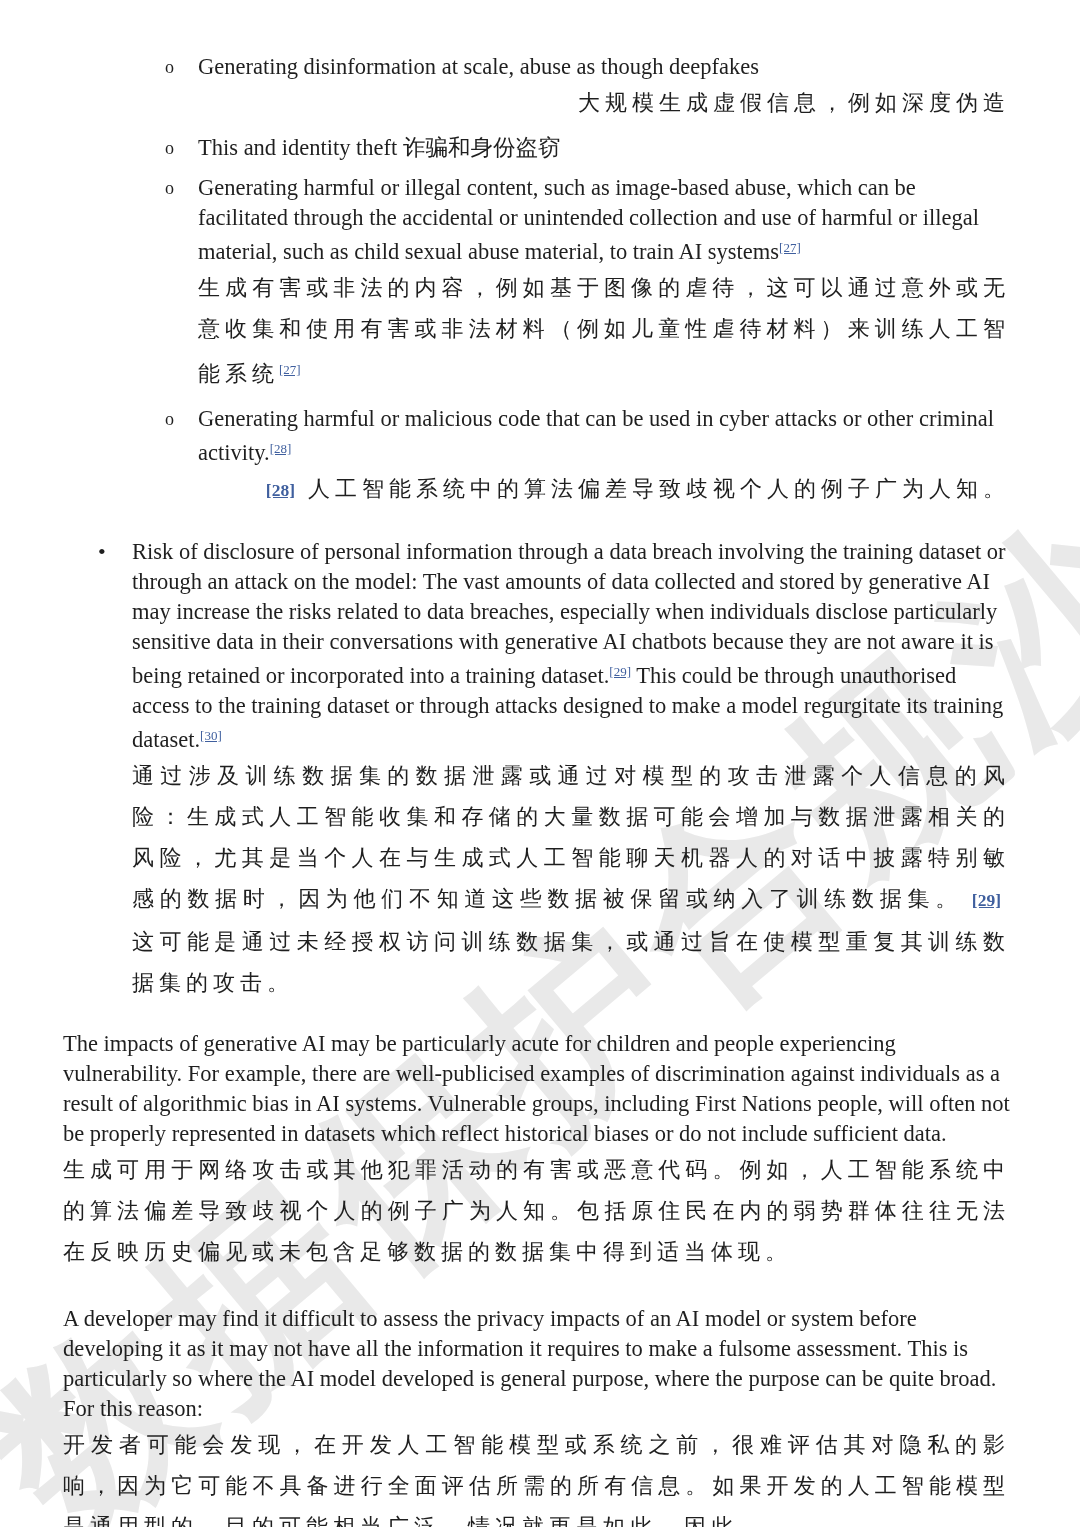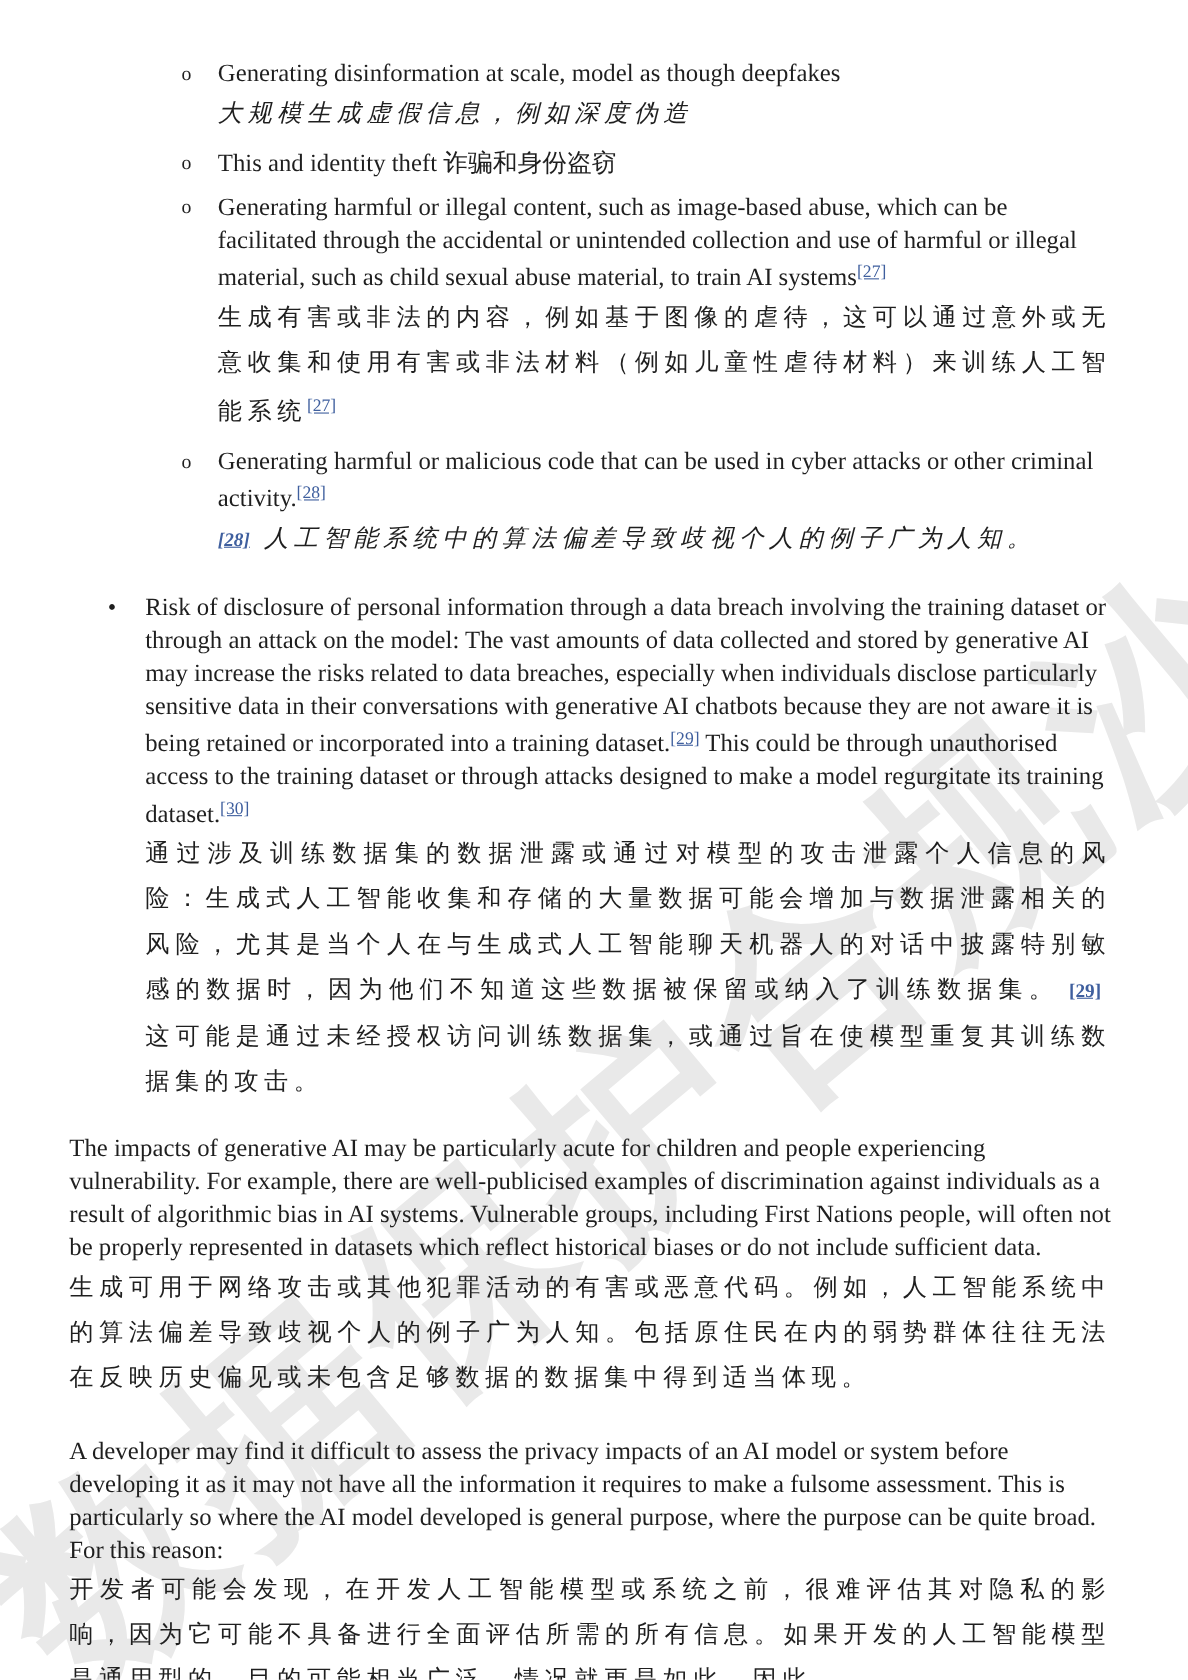--- a/index.html
+++ b/index.html
@@ -24,29 +24,29 @@
     font-weight: bold;
     user-select: none;
   }
   .content {
     position: relative;
     z-index: 1;
     padding: 52px 70px 0 63px;
   }
   .en { font-size: 22.5px; line-height: 30px; text-align: left; }
   .zh { font-size: 22px;  line-height: 41px; letter-spacing: 5px; text-align: justify; }
-  .zh-last { text-align: left; font-style: italic; }
+  .zh-last { text-align: right; }
   .b { font-weight: normal; }
   .ref {
     color: #3f5f9e;
     text-decoration: underline;
     cursor: pointer;
     white-space: nowrap;
   }
-  .sup { font-size: 16px; vertical-align: 7px; letter-spacing: 0; }
+  .sup { font-size: 13px; vertical-align: 7px; letter-spacing: 0; }
   .inl { font-size: 17.5px; font-weight: bold; letter-spacing: 0; }
   .inl.lead { margin-right: 13px; }
   .inl.mid { margin: 0 9px; }
   ul { list-style: none; margin: 0; padding: 0; }
   li { display: flex; margin-bottom: 10px; }
   .sub-list { padding-left: 102px; }
   .sub-list .marker { width: 33px; flex: none; font-size: 18px; line-height: 30px; }
   .main-list { padding-left: 35px; }
   .main-list .marker { width: 34px; flex: none; font-size: 22px; line-height: 30px; }
   .item-body { flex: 1; min-width: 0; }
@@ -58,21 +58,21 @@
 
 <div class="watermark">数据保护合规沙龙</div>
 
 <div class="content">
 
   <ul class="sub-list">
 
     <li>
       <span class="marker">o</span>
       <div class="item-body">
-        <div class="en">Generating disinformation at scale, model as though deepfakes</div>
+        <div class="en">Generating disinformation at scale, abuse as though deepfakes</div>
         <div class="zh zh-last">大规模生成虚假信息，例如深度伪造</div>
       </div>
     </li>
 
     <li>
       <span class="marker">o</span>
       <div class="item-body">
         <div class="en">This and identity theft 诈骗和身份盗窃</div>
       </div>
     </li>

